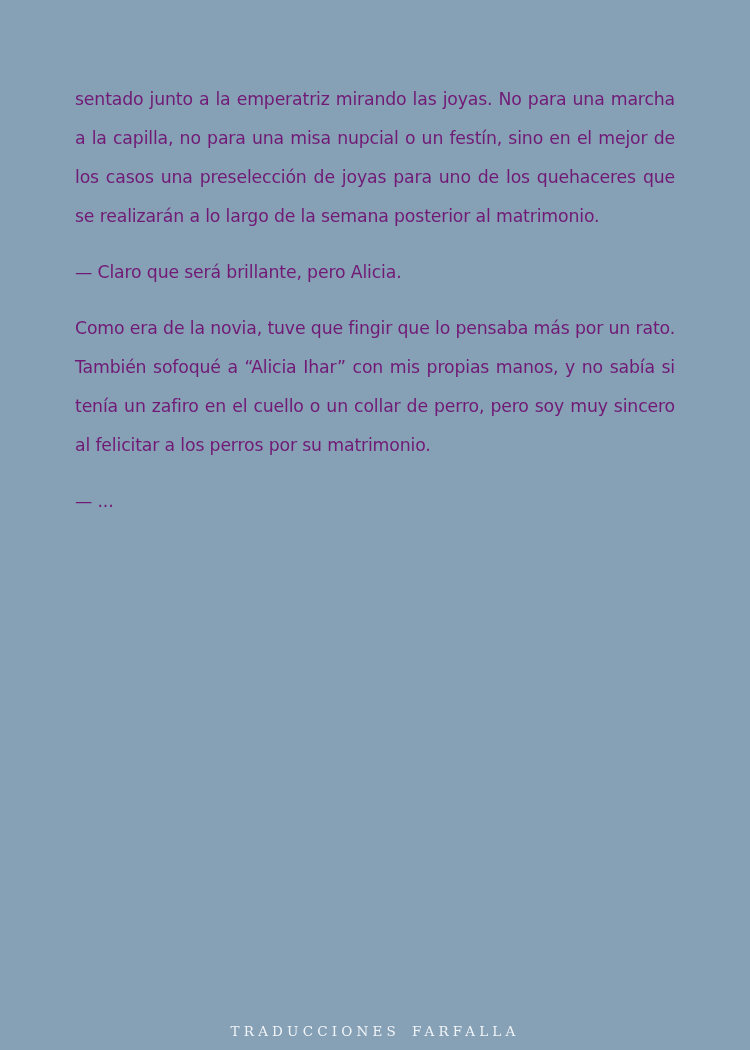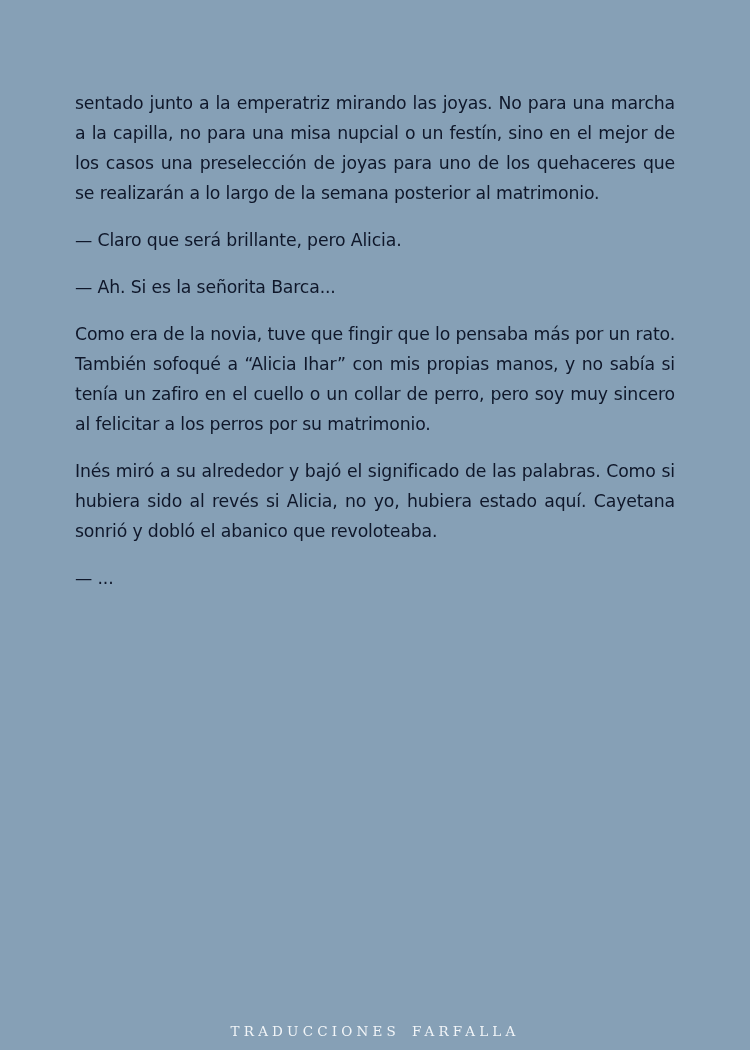--- a/index.html
+++ b/index.html
@@ -15,24 +15,24 @@
     }
     .page {
       position: absolute;
       left: 75px;
       top: 72px;
       width: 600px;
     }
     .para {
       font-family: "DejaVu Sans", sans-serif;
       font-size: 17.3px;
-      line-height: 30px;
-      color: #0f172a;
+      line-height: 39px;
+      color: #701a75;
       text-align: justify;
-      margin: 16px 0 17px 0;
+      margin: 8px 0 17px 0;
       letter-spacing: -0.15px;
       word-spacing: 0px;
     }
     .para.dialog {
       text-align: justify;
     }
     .footer {
       position: absolute;
       left: 0;
       width: 750px;
@@ -48,21 +48,19 @@
       display: inline-block;
       width: 12px;
     }
   </style>
 </head>
 <body>
 
 <div class="page">
   <p class="para">sentado junto a la emperatriz mirando las joyas. No para una marcha a la capilla, no para una misa nupcial o un festín, sino en el mejor de los casos una preselección de joyas para uno de los quehaceres que se realizarán a lo largo de la semana posterior al matrimonio.</p>
   <p class="para dialog">— Claro que será brillante, pero Alicia.</p>
-  <p class="para dialog">— Ah. Si es la señorita Barca...</p>
   <p class="para">Como era de la novia, tuve que fingir que lo pensaba más por un rato. También sofoqué a “Alicia Ihar” con mis propias manos, y no sabía si tenía un zafiro en el cuello o un collar de perro, pero soy muy sincero al felicitar a los perros por su matrimonio.</p>
-  <p class="para">Inés miró a su alrededor y bajó el significado de las palabras. Como si hubiera sido al revés si Alicia, no yo, hubiera estado aquí. Cayetana sonrió y dobló el abanico que revoloteaba.</p>
   <p class="para dialog">— ...</p>
 </div>
 
 <div class="footer">
   <span>TRADUCCIONES</span><span class="gap"></span><span>FARFALLA</span>
 </div>
 
 </body></html>

